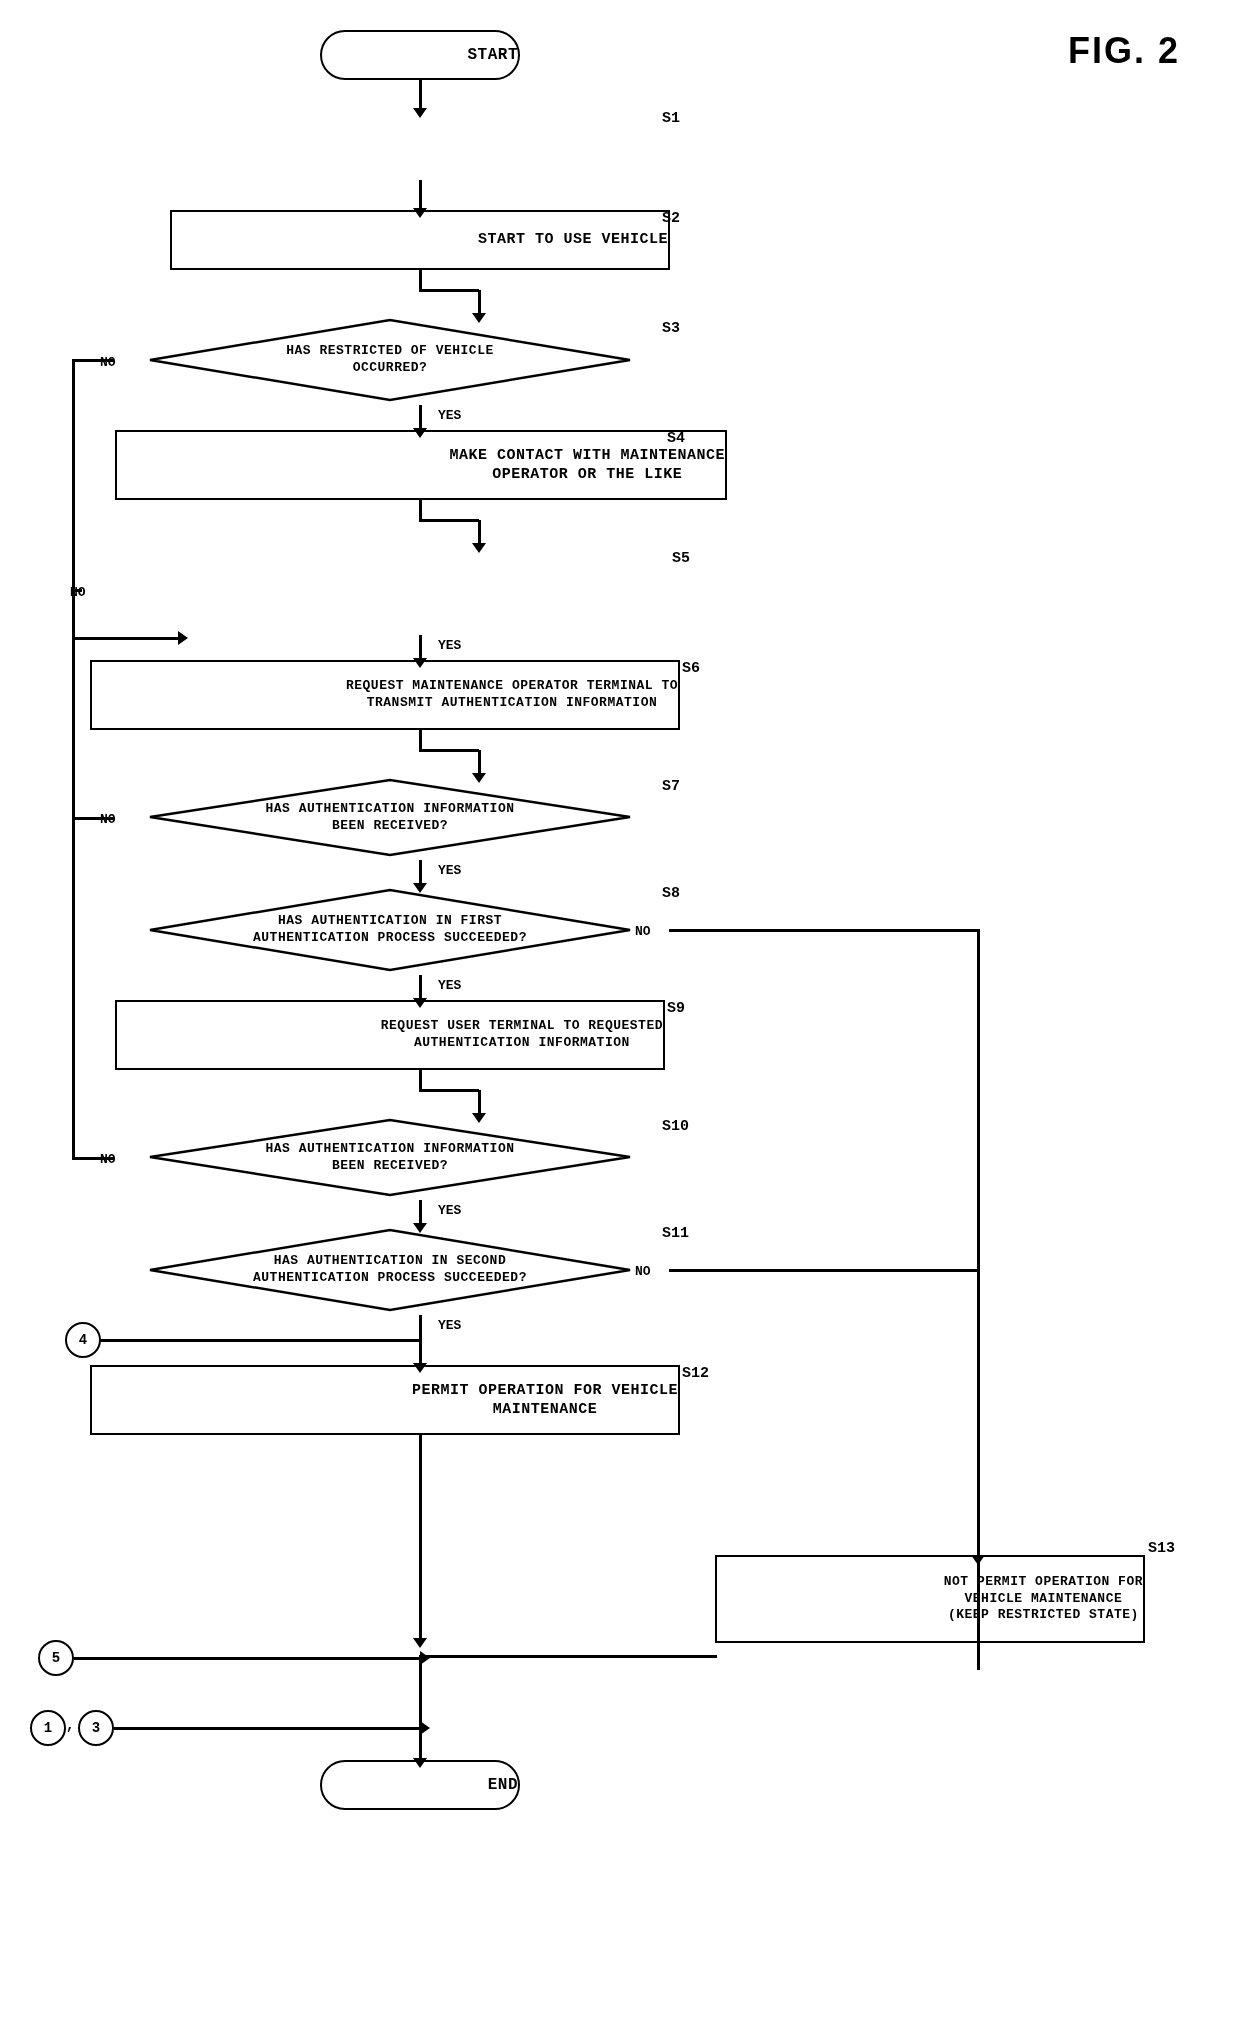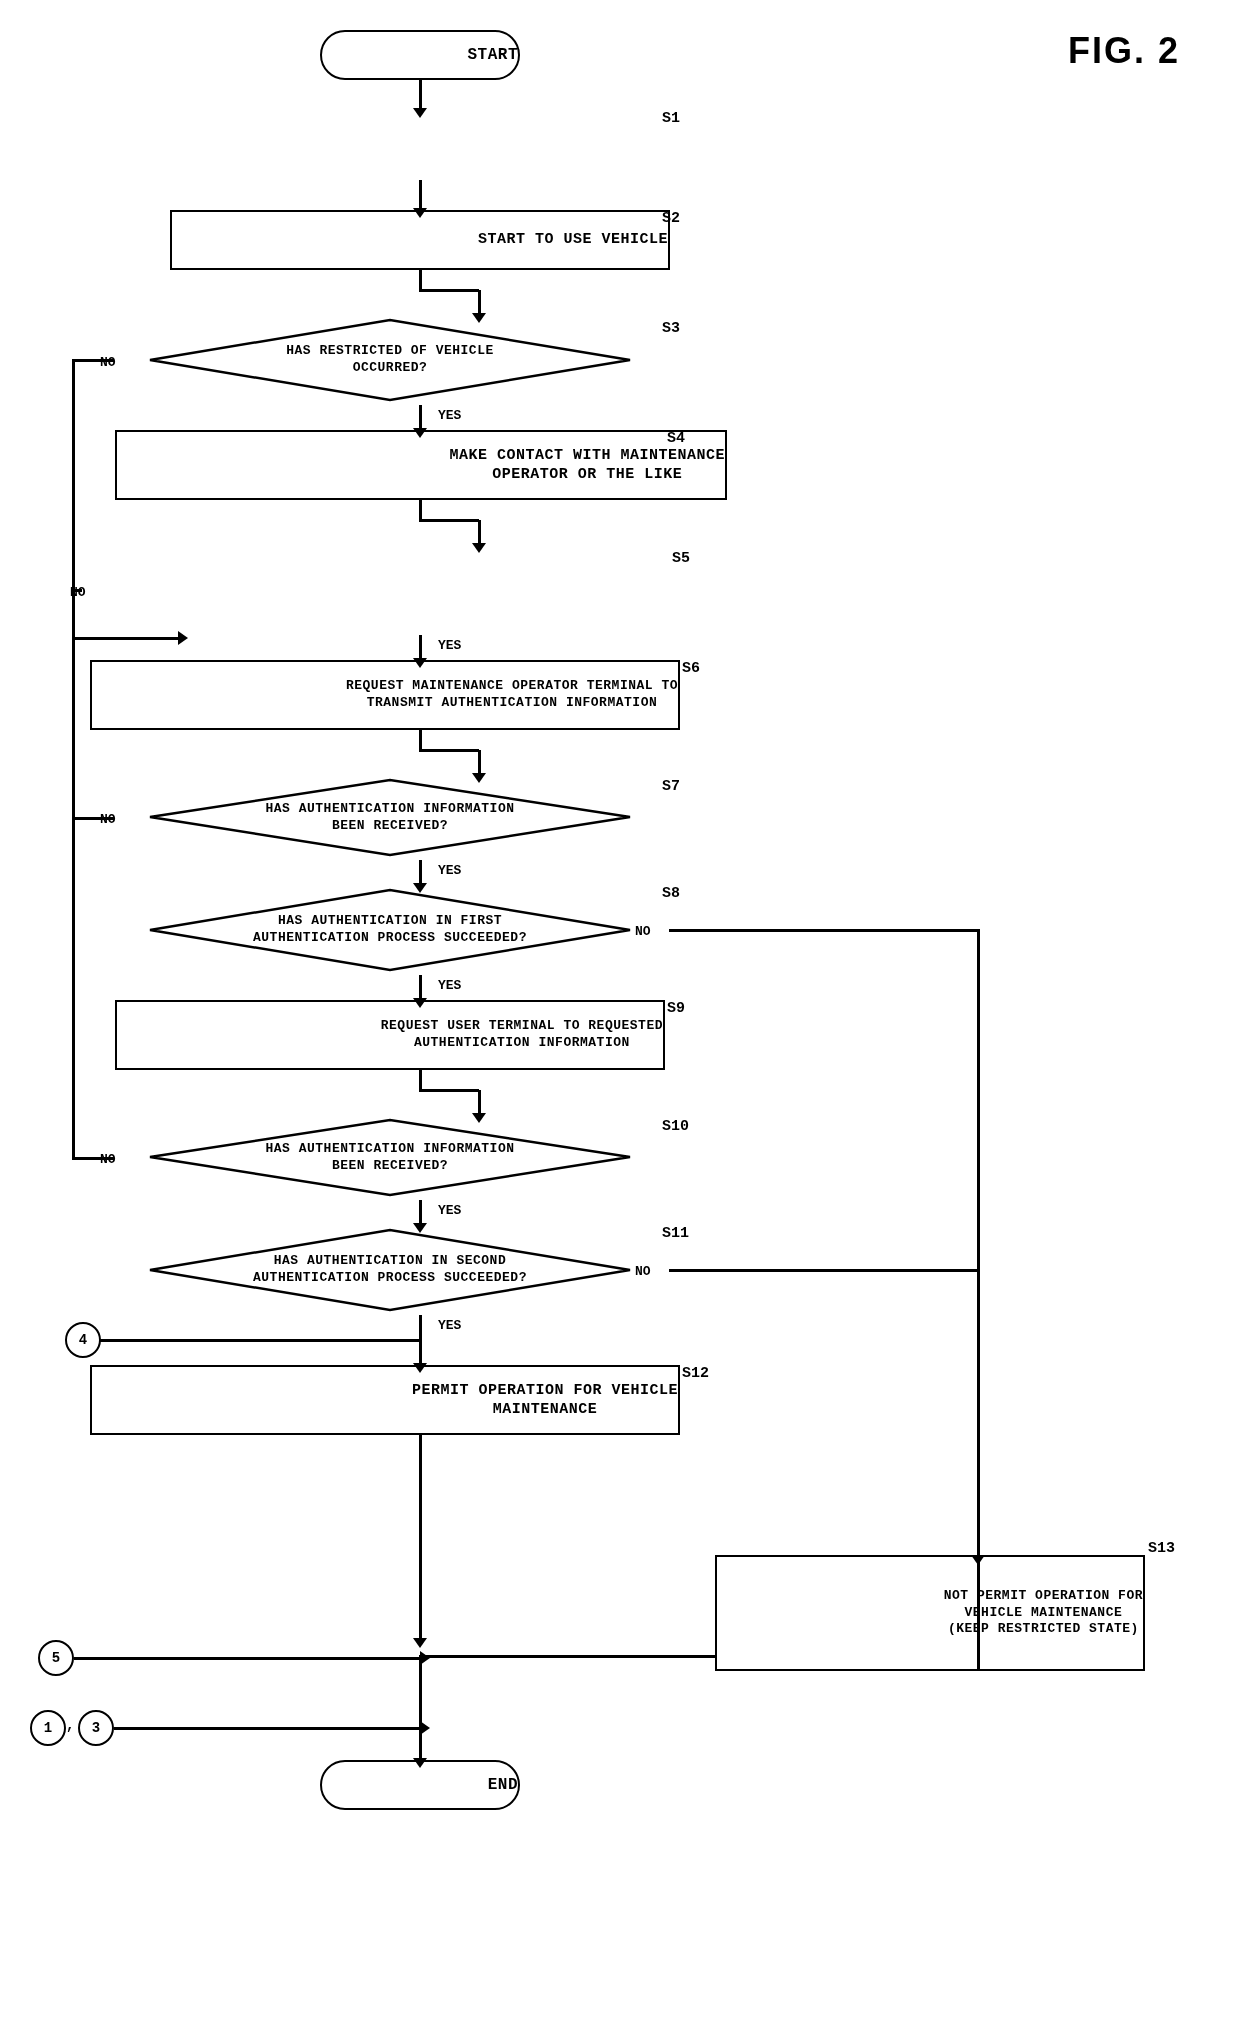--- a/index.html
+++ b/index.html
@@ -329,21 +329,21 @@
   <div class="connector connector-v arrow-down" style="left:419px; top:1340px; height:25px;"></div>
 
   <div class="shape rect" style="left:90px; top:1365px; width:590px; height:70px;">
     <span style="white-space:pre-line;">PERMIT OPERATION FOR VEHICLE
 MAINTENANCE</span>
   </div>
   <div class="step-label" style="left:682px; top:1365px;">S12</div>
 
   <div class="connector connector-v arrow-down" style="left:419px; top:1435px; height:205px;"></div>
 
-  <div class="shape rect" style="left:715px; top:1555px; width:430px; height:116px;">
+  <div class="shape rect" style="left:715px; top:1555px; width:430px; height:88px;">
     <span style="white-space:pre-line; font-size:13px;">NOT PERMIT OPERATION FOR
 VEHICLE MAINTENANCE
 (KEEP RESTRICTED STATE)</span>
   </div>
   <div class="step-label" style="left:1148px; top:1540px;">S13</div>
 
   <div class="connector connector-v arrow-down" style="left:977px; top:1269px; height:288px;"></div>
 
   <div class="connector connector-h" style="left:419px; top:1655px; width:298px;"></div>
 

